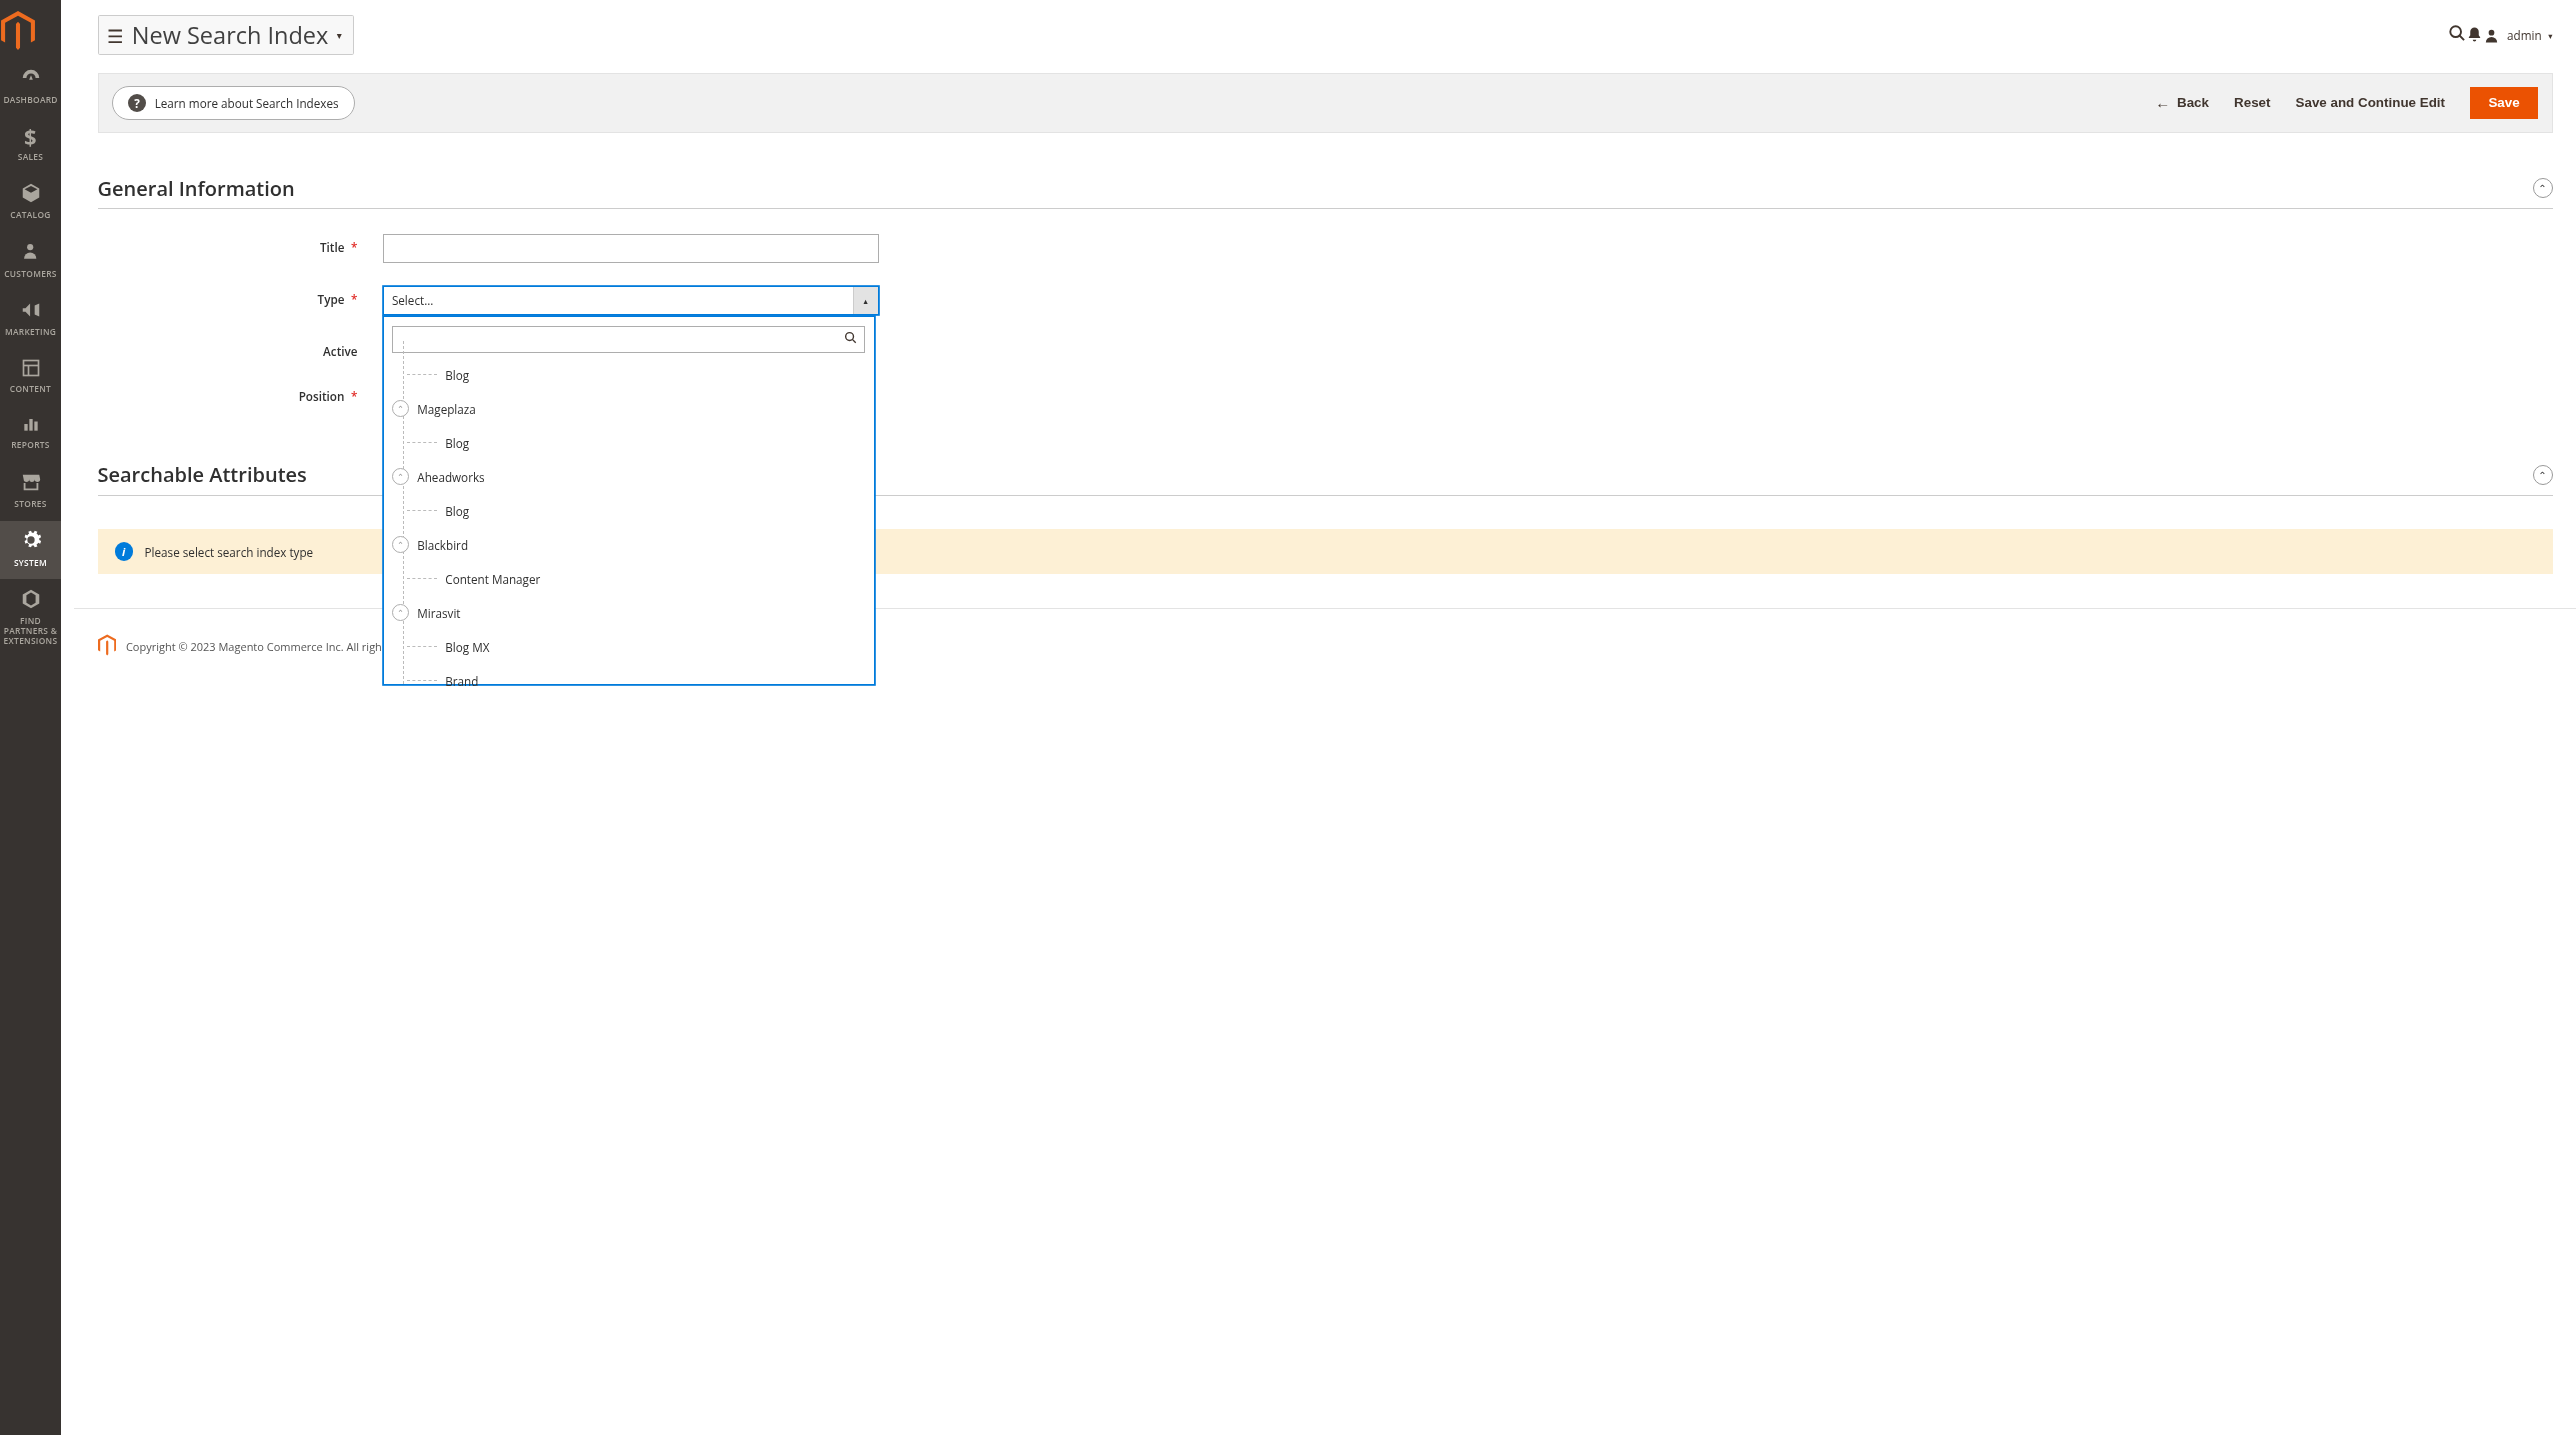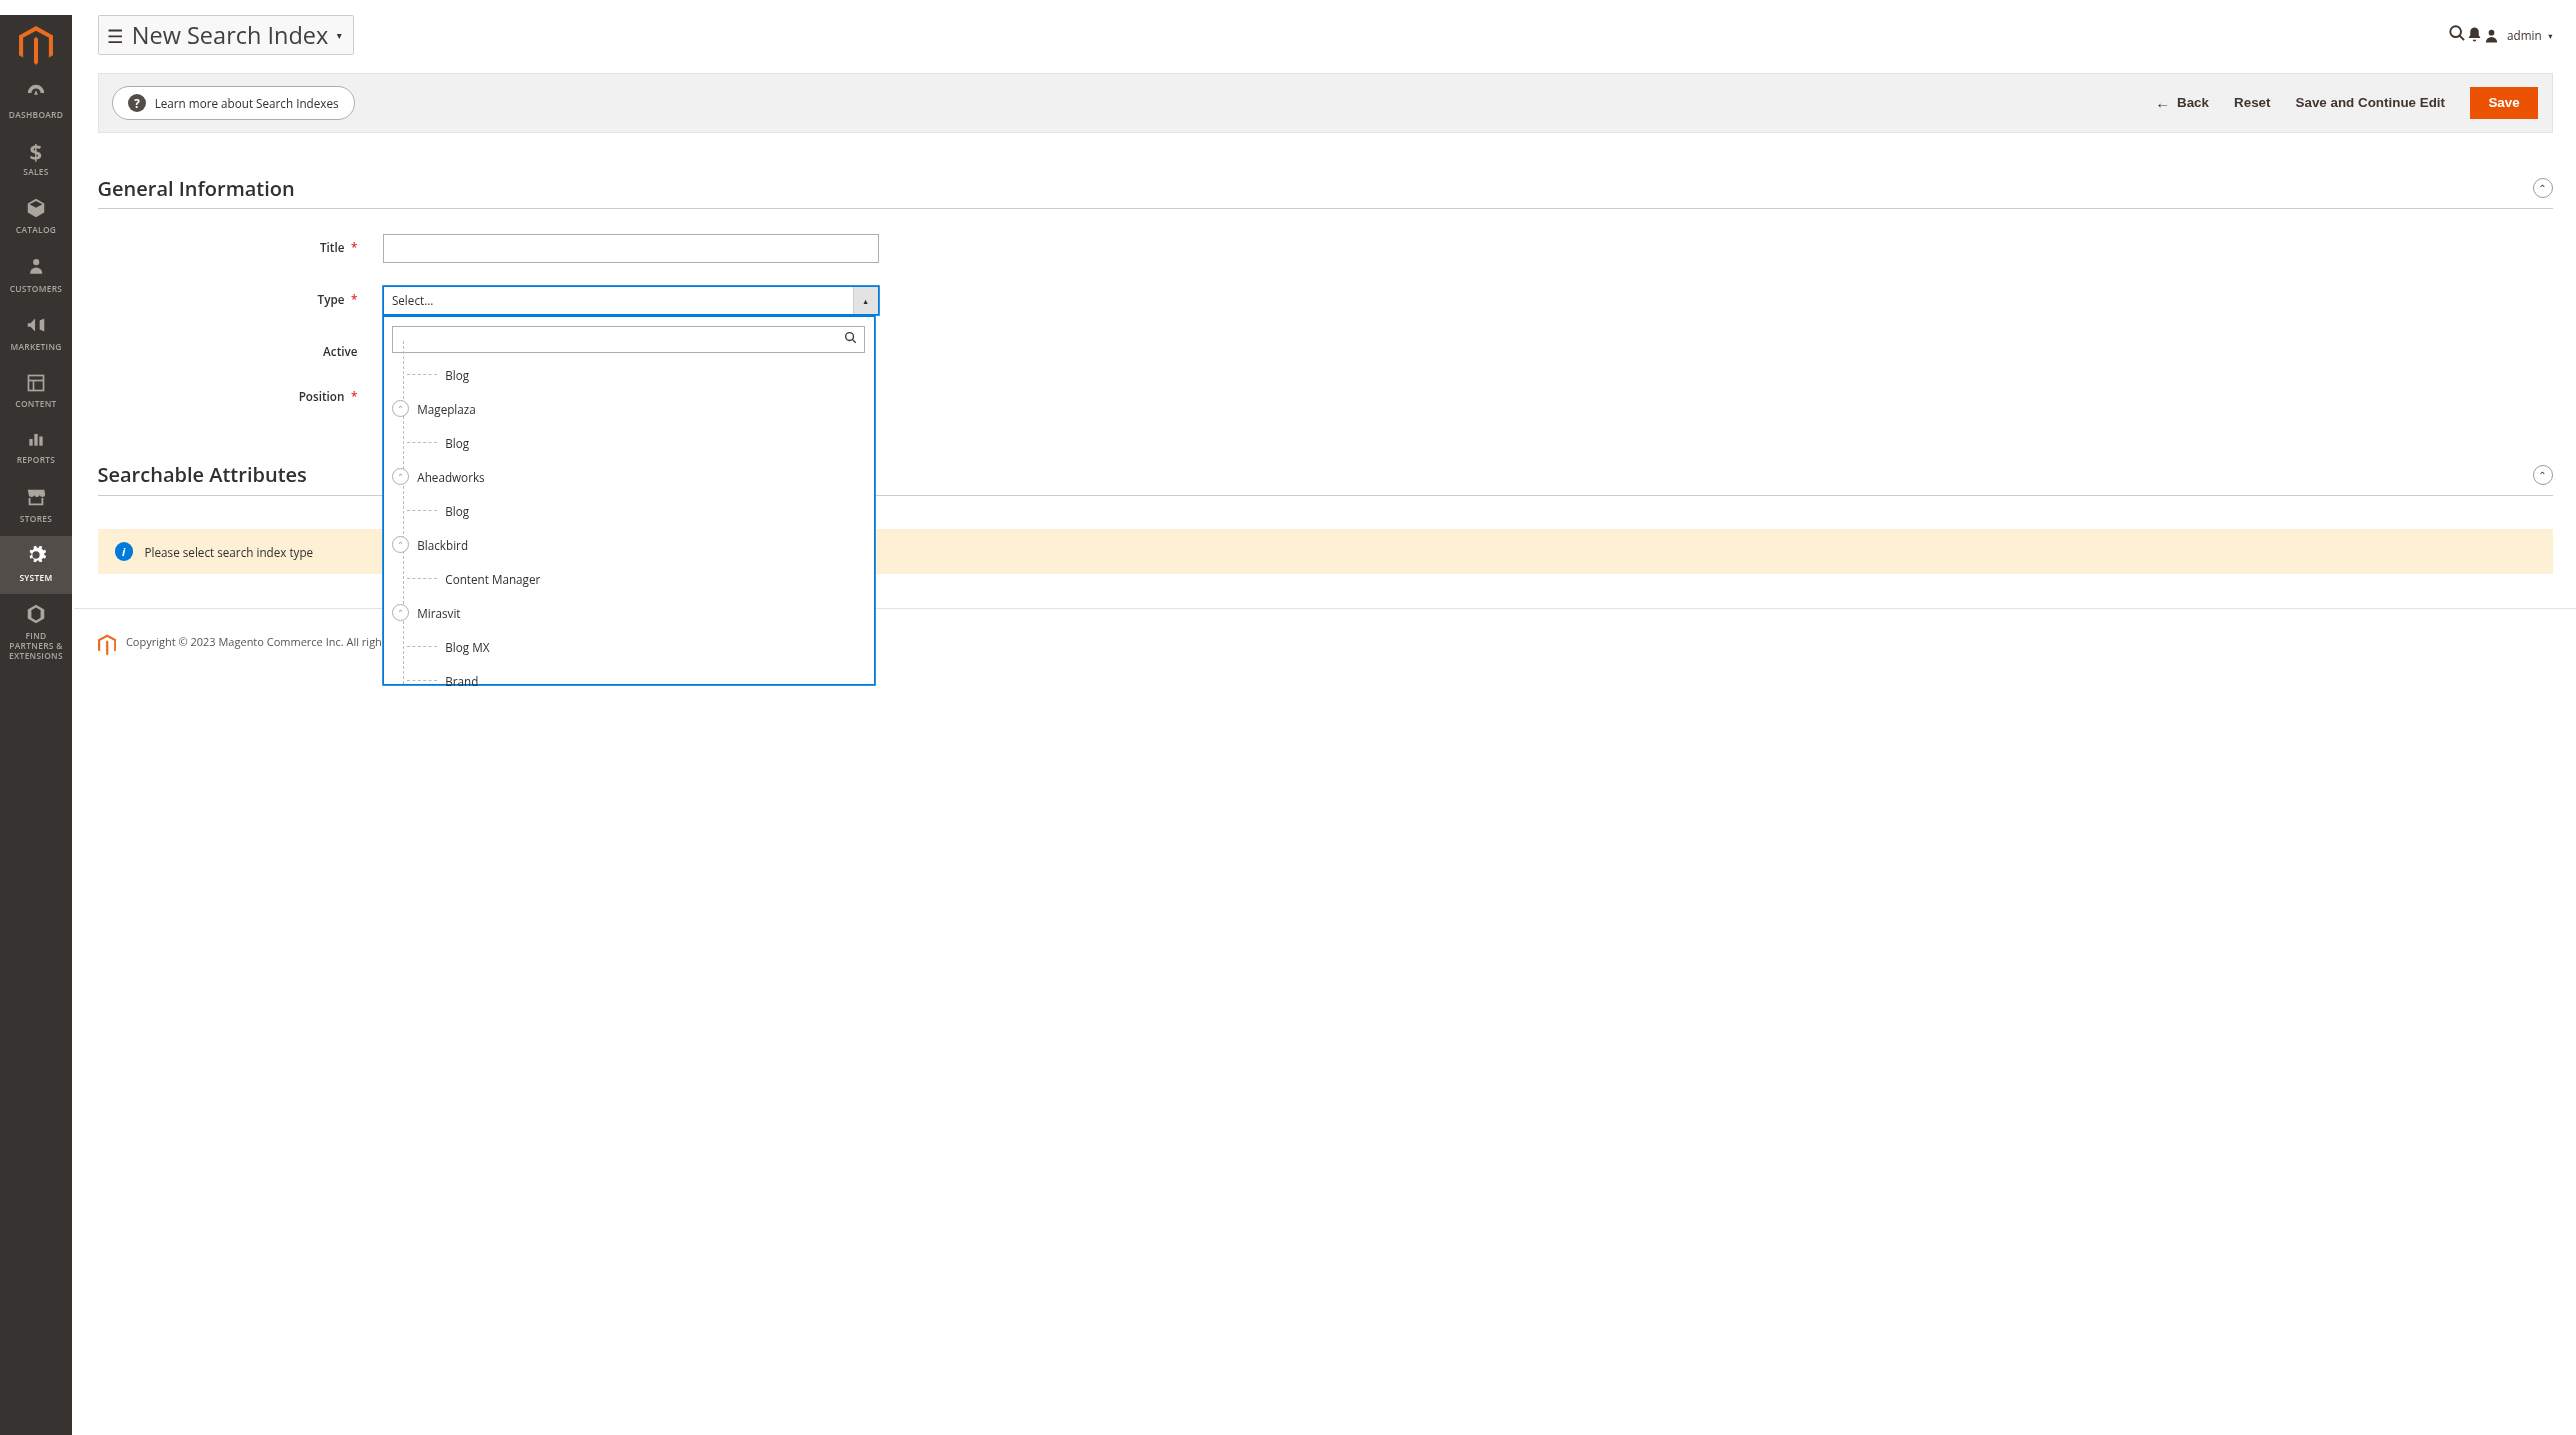--- a/index.html
+++ b/index.html
@@ -1,19 +1,19 @@
 <!DOCTYPE html>
 <html style="font-size:13.4px"><head>
 <meta charset="utf-8">
 <style>
 * { box-sizing: border-box; margin: 0; padding: 0; }
 body { font-family: 'Open Sans', -apple-system, Arial, sans-serif; font-size: 11.7px; color: #303030; background: #fff; overflow-x: hidden; }
 
 
-.sidebar { position: fixed; left: 0; top: 15px; bottom: 0; width: 72px; background: #373330; display: flex; flex-direction: column; align-items: center; z-index: 100; }
+.sidebar { position: fixed; left: 0; top: 0; bottom: 0; width: 61px; background: #373330; display: flex; flex-direction: column; z-index: 100; }
 .sidebar-logo { width: 35px; height: 35px; margin: 13.4px 0 10px; display: flex; align-items: center; justify-content: center; }
 .sidebar-logo svg { width: 34px; height: 39px; }
 .nav-item { width: 100%; padding: 8.4px 3.4px 11.7px; text-align: center; cursor: pointer; color: #aaa69e; font-size: 8.4px; font-weight: 600; letter-spacing: 0.3px; }
 .nav-item.active { background: #524d49; color: #fff; }
 .nav-icon { font-size: 20px; display: block; margin-bottom: 3.4px; line-height: 1; }
 .nav-label { display: block; line-height: 1.2; }
 
 
 .main { margin-left: 74px; min-height: 100vh; }
 
@@ -65,21 +65,21 @@
 .tree-toggle { width: 17px; height: 17px; border: 0.8px solid #adadad; border-radius: 50%; display: flex; align-items: center; justify-content: center; font-size: 8.4px; margin: 0 8.4px 0 0; background: #fff; color: #999; flex-shrink: 0; }
 .tree-leaf-dash { width: 30px; height: 0.8px; border-top: 0.8px dashed #bbb; margin-right: 8.4px; flex-shrink: 0; }
 .tree-vline { position: absolute; left: 11px; top: -17px; bottom: 17px; border-left: 0.8px dashed #bbb; }
 .tree-label { font-size: 11.7px; color: #303030; }
 
 
 .notice-bar { display: flex; align-items: center; background: #fdf0d5; padding: 13.4px 17px; margin-top: 8.4px; gap: 11.7px; }
 .notice-icon { width: 18.4px; height: 18.4px; border-radius: 50%; background: #007bdb; color: #fff; display: flex; align-items: center; justify-content: center; font-weight: 700; font-style: italic; font-size: 11px; }
 
 
-.footer { padding: 25px 23.5px; margin-top: 25px; border-top: 0.8px solid #e3e3e3; display: flex; gap: 10px; color: #555; font-size: 11px; }
+.footer { padding: 25px 23.5px; margin-top: 25px; border-top: 0.8px solid #e3e3e3; display: flex; align-items: center; gap: 10px; color: #555; font-size: 11px; }
 .footer-logo svg { width: 18.4px; height: 22px; }
 
 </style>
 </head>
 <body>
 
 <nav class="sidebar">
   <div class="sidebar-logo">
     <svg viewBox="0 0 100 115">
         <path fill="#ed6b1f" d="M50 0 L100 28 L100 86 L88 93 L88 35 L50 14 L12 35 L12 93 L0 86 L0 28 Z M44 38 L44 108 L50 115 L56 108 L56 38 L50 32 Z"></path>

